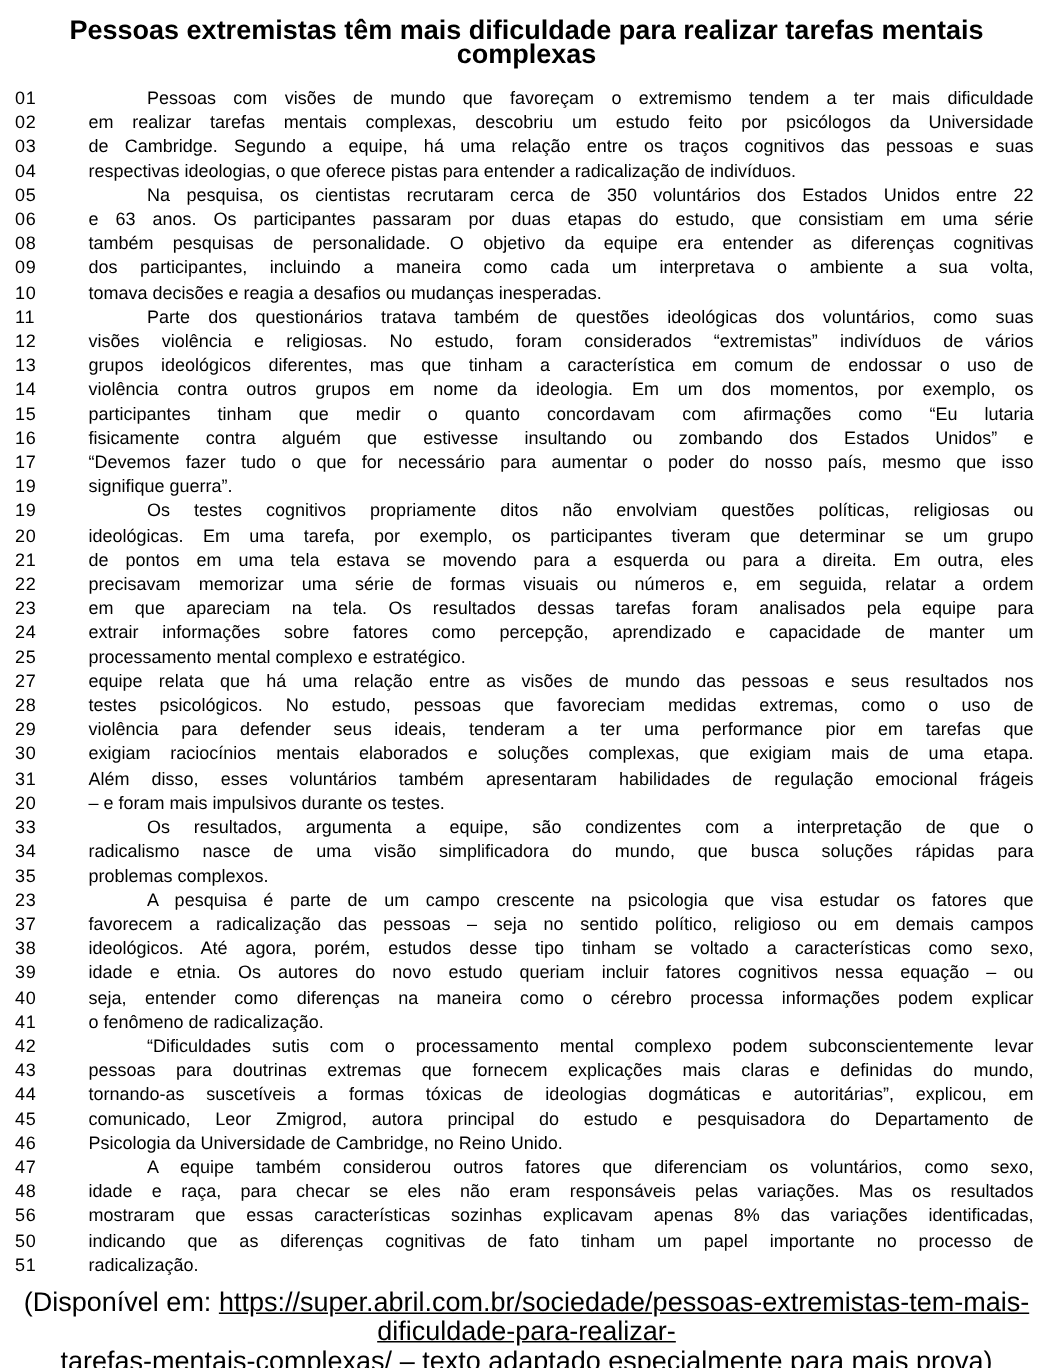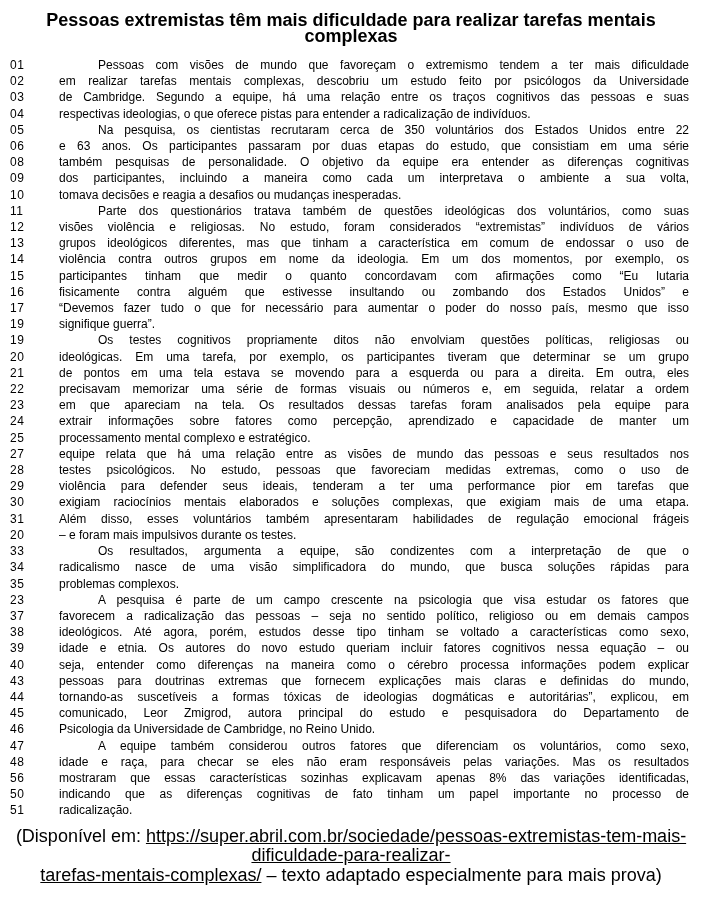--- a/index.html
+++ b/index.html
@@ -199,20 +199,28 @@
         <span class="txt"><span>ideológicos. Até agora, porém, estudos desse tipo tinham se voltado a características como sexo,</span></span>
       </div>
       <div class="line">
         <span class="num">39</span>
         <span class="txt"><span>idade e etnia. Os autores do novo estudo queriam incluir fatores cognitivos nessa equação – ou</span></span>
       </div>
       <div class="line">
         <span class="num">40</span>
         <span class="txt"><span>seja, entender como diferenças na maneira como o cérebro processa informações podem explicar</span></span>
       </div>
+      <div class="line end">
+        <span class="num">41</span>
+        <span class="txt"><span>o fenômeno de radicalização.</span></span>
+      </div>
+      <div class="line">
+        <span class="num">42</span>
+        <span class="txt ind"><span>“Dificuldades sutis com o processamento mental complexo podem subconscientemente levar</span></span>
+      </div>
       <div class="line">
         <span class="num">43</span>
         <span class="txt"><span>pessoas para doutrinas extremas que fornecem explicações mais claras e definidas do mundo,</span></span>
       </div>
       <div class="line">
         <span class="num">44</span>
         <span class="txt"><span>tornando-as suscetíveis a formas tóxicas de ideologias dogmáticas e autoritárias”, explicou, em</span></span>
       </div>
       <div class="line">
         <span class="num">45</span>

